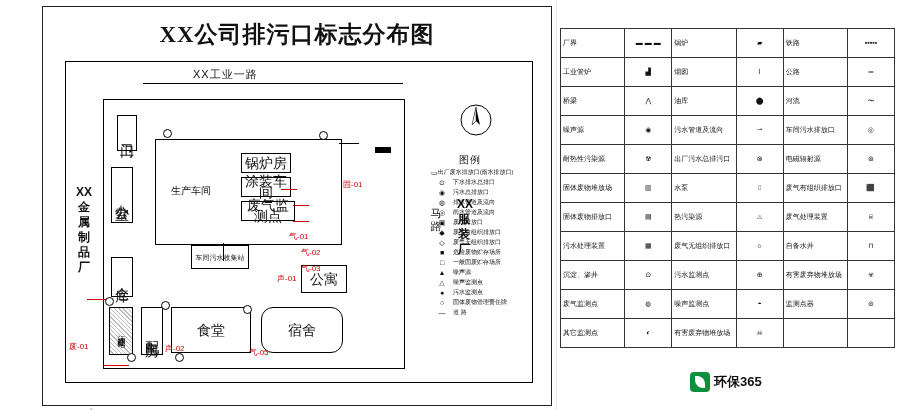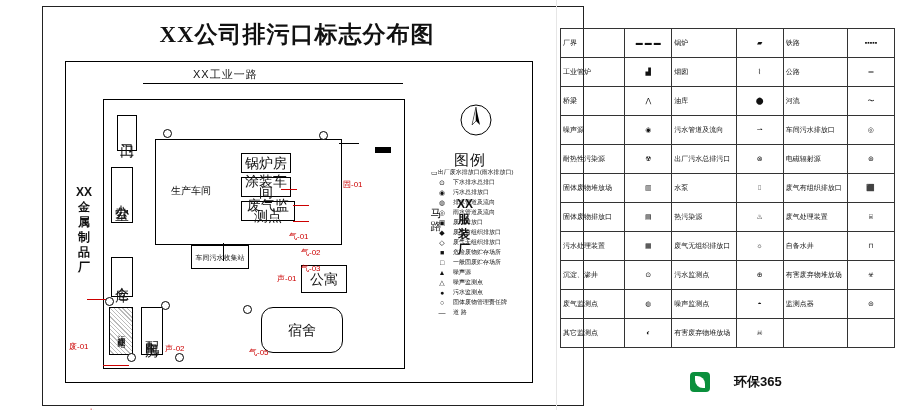--- a/index.html
+++ b/index.html
@@ -1,20 +1,20 @@
 <!DOCTYPE html>
 <html><head>
 <meta charset="utf-8">
 <style>
   html,body{margin:0;padding:0;background:#ffffff;}
   body{width:909px;height:410px;font-family:"Liberation Sans","DejaVu Sans",sans-serif;color:#111;overflow:hidden;}
   #root{position:relative;width:909px;height:410px;}
 
   
-  .map-panel{position:absolute;left:42px;top:6px;width:508px;height:398px;border:1px solid #222;background:#fff;padding-left:32px;}
+  .map-panel{position:absolute;left:42px;top:6px;width:508px;height:398px;border:1px solid #222;background:#fff;}
   .map-title{position:absolute;left:0;top:12px;width:508px;text-align:center;font-size:23px;font-weight:bold;letter-spacing:1px;font-family:"Liberation Serif","DejaVu Serif",serif;}
   .map-date{position:absolute;right:16px;bottom:8px;font-size:14px;font-family:"Liberation Serif","DejaVu Serif",serif;}
 
   
   .site{position:absolute;left:22px;top:54px;width:466px;height:320px;border:1px solid #000;}
   .road-top-label{position:absolute;left:150px;top:60px;font-size:11px;letter-spacing:1px;}
   .road-top-line{position:absolute;left:100px;top:76px;width:260px;height:0;border-top:1px solid #000;}
 
   
   .company-left{position:absolute;left:32px;top:160px;width:18px;font-size:12px;line-height:15px;text-align:center;font-weight:bold;letter-spacing:0;margin-top:18px;}
@@ -35,36 +35,36 @@
   .red{color:#cc0000;}
   .red-line{position:absolute;background:#cc0000;height:1px;}
   .blk-line{position:absolute;background:#000;height:1px;}
   .vline{position:absolute;background:#000;width:1px;}
 
   .marker{position:absolute;width:7px;height:7px;border:1px solid #000;border-radius:50%;background:#fff;}
   .marker.sq{border-radius:0;background:#000;}
 
   
   .legend{position:absolute;left:388px;top:148px;width:78px;font-size:6px;line-height:9px;}
-  .legend-title{font-size:15px;text-align:center;margin-bottom:3px;letter-spacing:1px;}
+  .legend-title{font-size:10px;text-align:center;margin-bottom:3px;letter-spacing:1px;}
   .legend-row{display:flex;align-items:center;height:10px;}
   .legend-sym{width:22px;text-align:center;font-size:7px;}
   .legend-txt{flex:1;font-size:6px;white-space:nowrap;}
 
   .compass{position:absolute;left:416px;top:96px;width:34px;height:34px;}
 
   
   .tbl-panel{position:absolute;left:560px;top:28px;width:335px;height:352px;}
   table.symtab{border-collapse:collapse;width:335px;height:320px;table-layout:fixed;}
   table.symtab td{border:1px solid #333;font-size:7px;line-height:8.5px;padding:0 2px;vertical-align:middle;}
   td.name{width:40px;}
   td.sym{width:28px;text-align:center;}
   .gly{font-size:11px;line-height:11px;}
 
-  .brand{position:absolute;left:690px;top:372px;display:flex;align-items:center;gap:24px;}
+  .brand{position:absolute;left:690px;top:372px;display:flex;align-items:center;gap:4px;}
   .brand-logo{width:20px;height:20px;border-radius:4px;background:#0a8f3c;position:relative;}
   .brand-logo:after{content:"";position:absolute;left:5px;top:4px;width:10px;height:12px;border-radius:0 8px 0 8px;background:#fff;}
   .brand-txt{font-size:13px;font-weight:bold;}
 
   .divider{position:absolute;left:556px;top:0;width:1px;height:410px;background:#e6e6e6;}
 </style>
 </head>
 <body>
 
 <div id="root">
@@ -80,20 +80,21 @@
     <div class="road-right">马 路</div>
     <div class="factory-right">XX服装厂</div>
 
     <div class="plant"></div>
 
     <div class="box v" style="left:74px;top:108px;width:18px;height:34px;">门卫</div>
     <div class="box v" style="left:68px;top:160px;width:20px;height:54px;">办公室</div>
     <div class="box v" style="left:68px;top:250px;width:20px;height:38px;">仓库</div>
     <div class="box v hatch" style="left:66px;top:300px;width:22px;height:46px;font-size:8px;">污水处理站</div>
     <div class="box v" style="left:98px;top:300px;width:20px;height:46px;">配电房</div>
+    <div class="box" style="left:128px;top:300px;width:78px;height:44px;">食堂</div>
     <div class="box" style="left:218px;top:300px;width:80px;height:44px;border-radius:12px;">宿舍</div>
     <div class="box" style="left:258px;top:258px;width:44px;height:26px;">公寓</div>
 
     <div class="bigblock" style="left:112px;top:132px;width:185px;height:104px;"></div>
     <div class="box" style="left:122px;top:170px;width:52px;height:26px;border:none;font-size:10px;">生产车间</div>
     <div class="box" style="left:198px;top:146px;width:48px;height:18px;">锅炉房</div>
     <div class="box" style="left:198px;top:170px;width:48px;height:18px;">涂装车间</div>
     <div class="box" style="left:198px;top:194px;width:52px;height:18px;">废气监测点</div>
     <div class="box" style="left:148px;top:238px;width:56px;height:22px;font-size:7px;">车间污水收集站</div>
 

